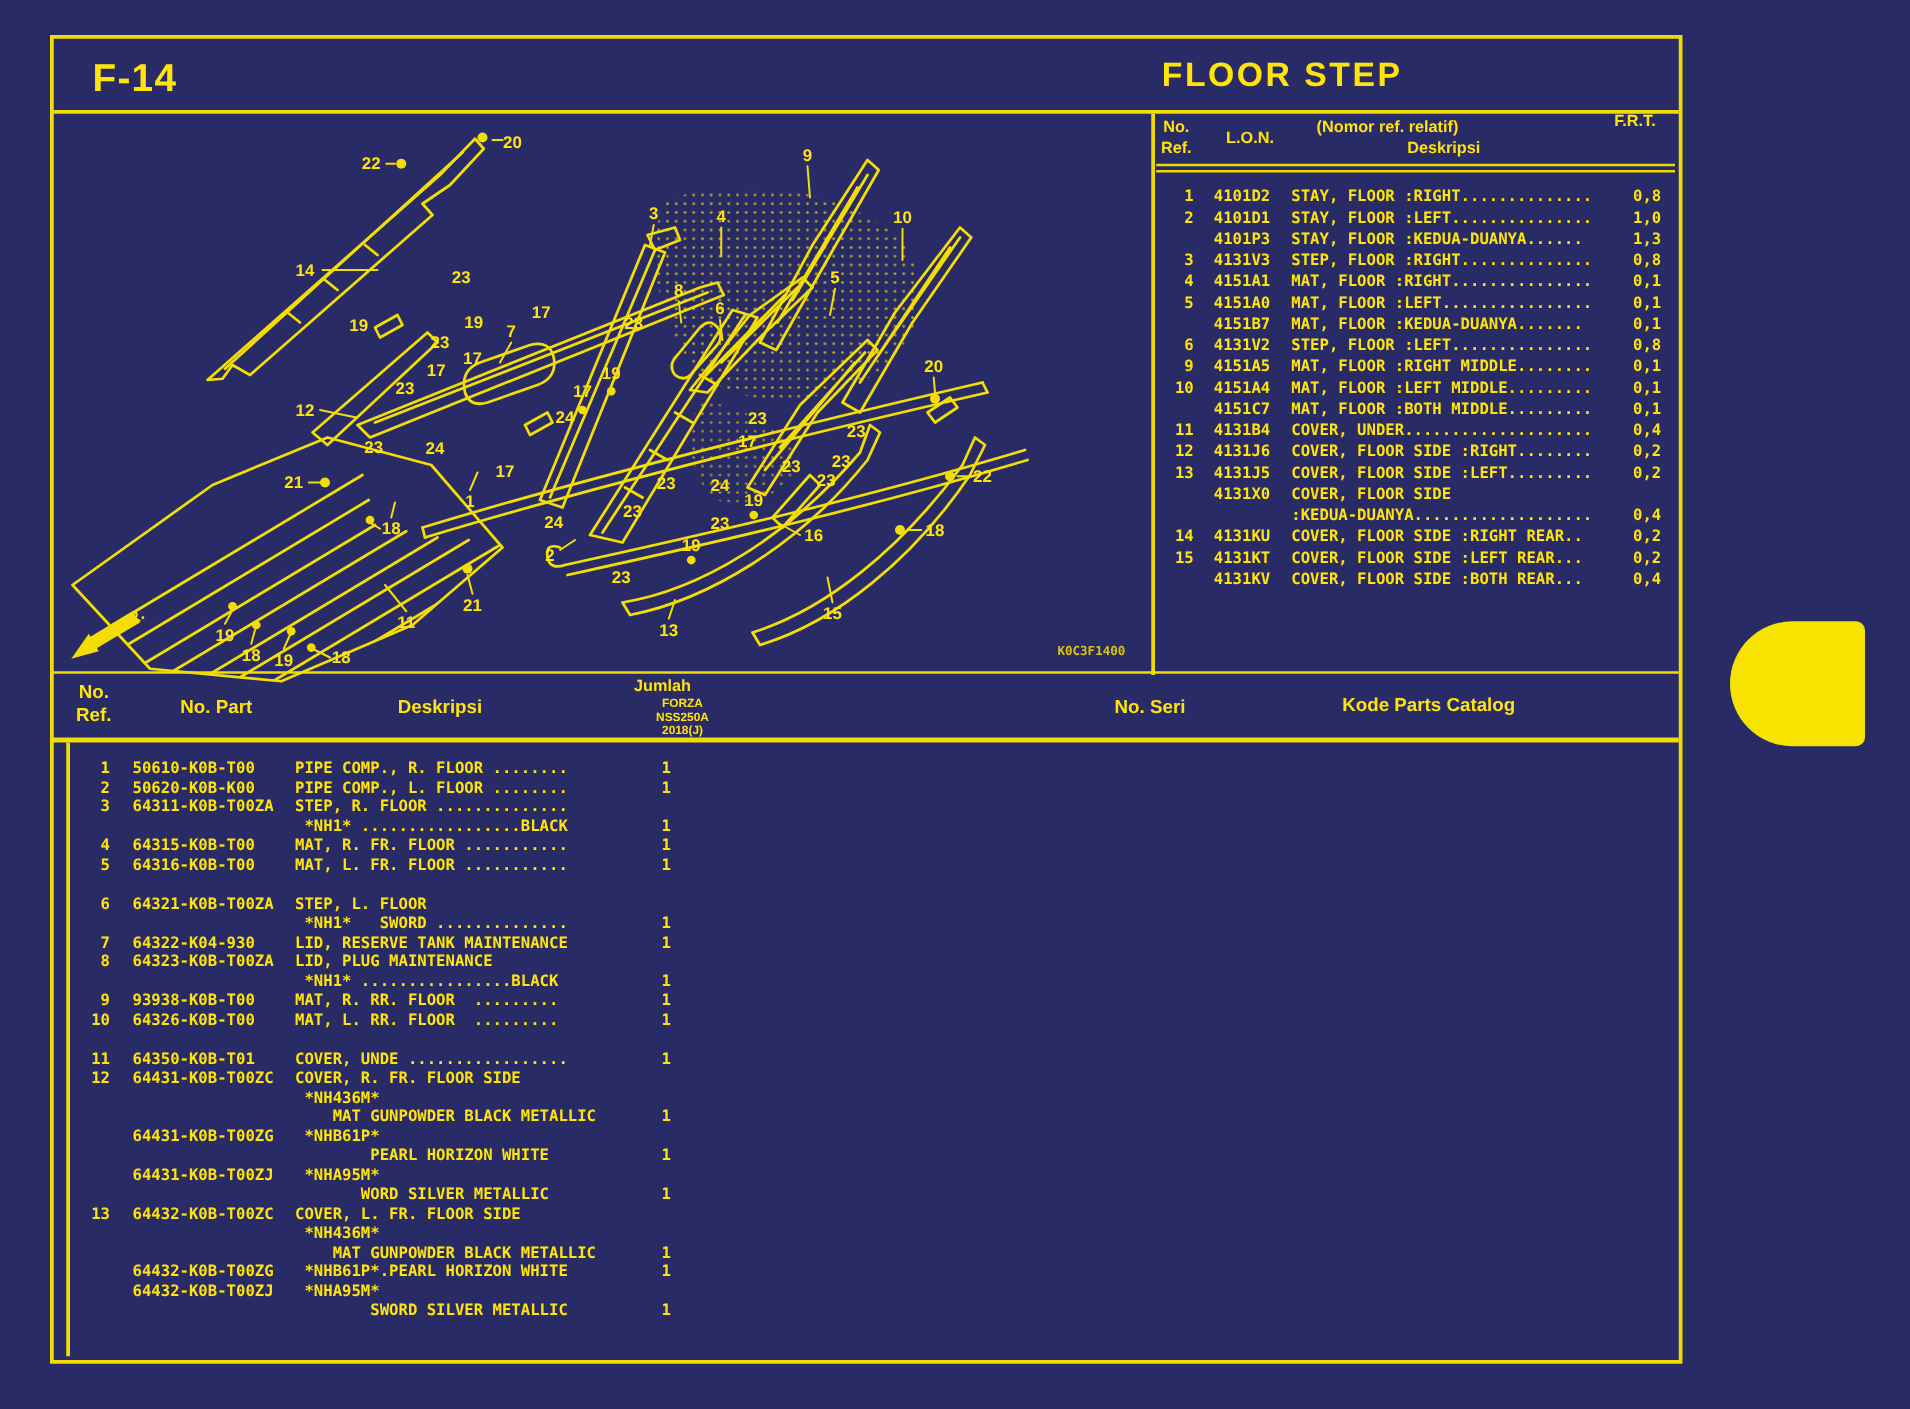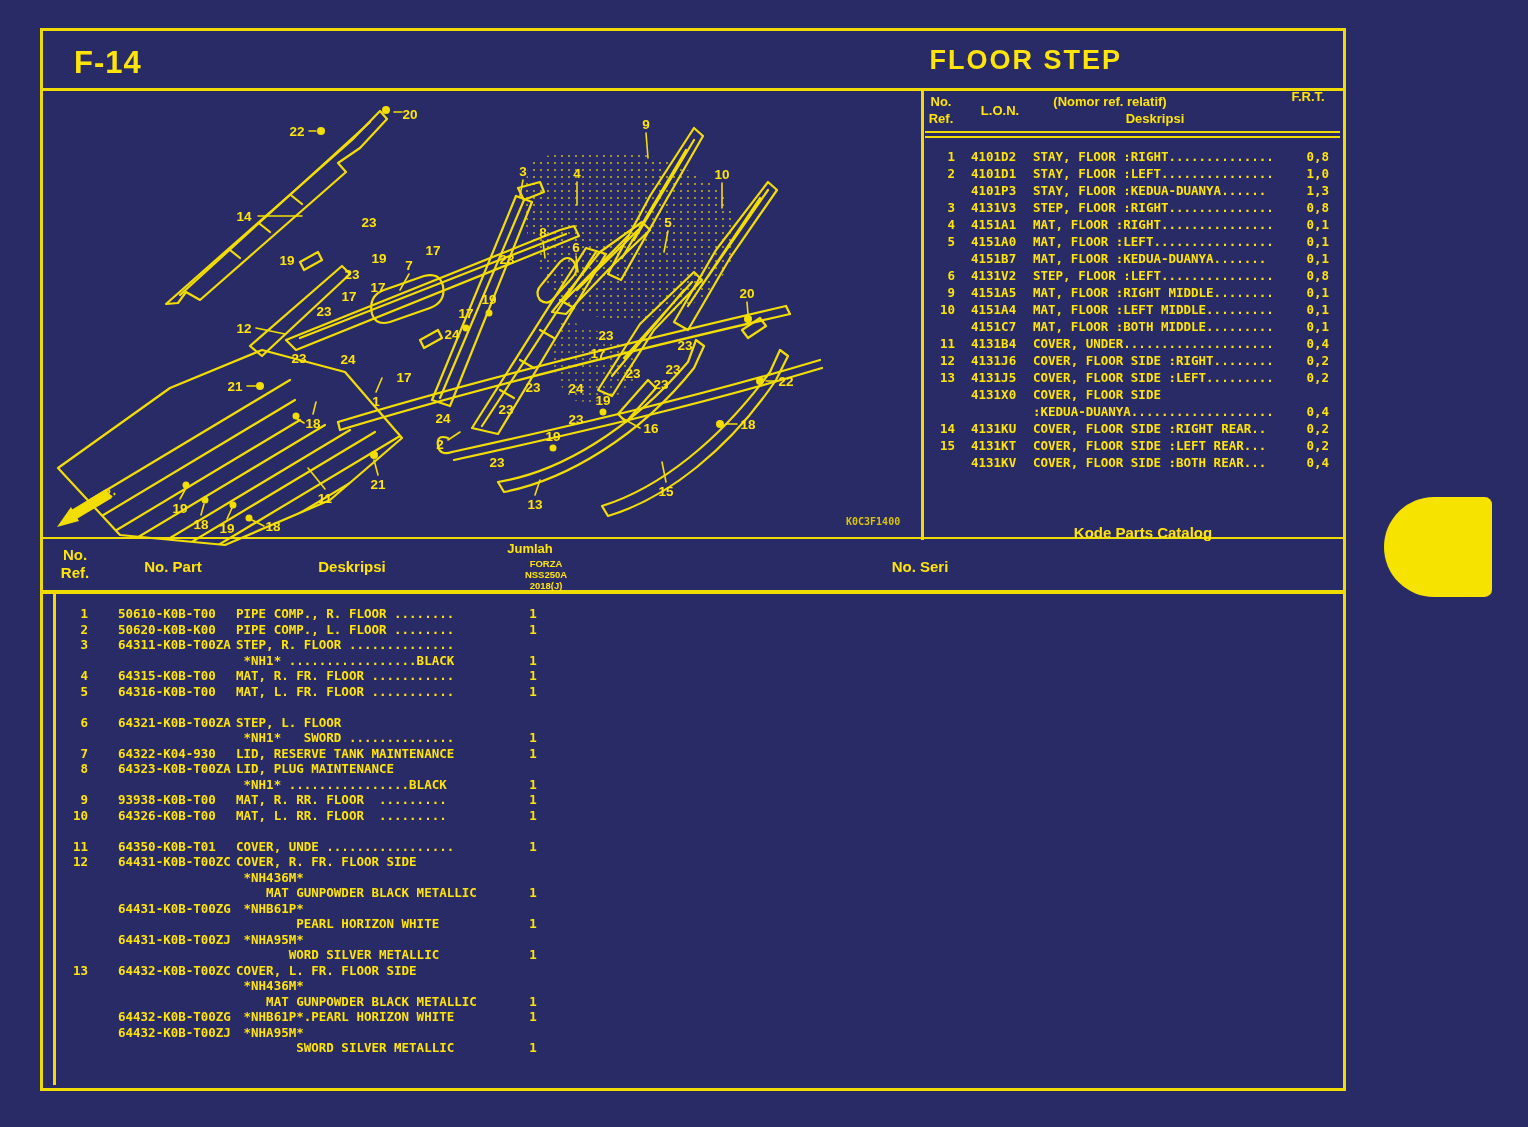--- a/index.html
+++ b/index.html
@@ -23,21 +23,21 @@
   .rc1{left:4px;width:26px;text-align:right;}
   .rc2{left:46px;}
   .rc3{left:108px;}
   .rc4{right:14px;text-align:right;}
   
   #partRows{position:absolute;left:58px;top:606px;width:1270px;}
   .prow{position:relative;height:15.5px;}
   .prow span{position:absolute;color:#ffe40a;font-family:"DejaVu Sans Mono",monospace;
          font-weight:bold;font-size:12.5px;white-space:pre;line-height:15.5px;}
   .pc1{left:2px;width:28px;text-align:right;}
-  .pc2{left:60px;text-align:right;}
+  .pc2{left:48px;text-align:right;}
   .pc3{left:178px;}
   .pc4{left:450px;width:50px;text-align:center;}
   
   .dlabel{position:absolute;transform:translate(-50%,-50%);color:#ffe40a;
          font-size:13.5px;font-weight:bold;font-family:"Liberation Sans",sans-serif;}
   .tab{position:absolute;left:1384px;top:497px;width:108px;height:100px;
        background:#f6e400;border-radius:55px 8px 8px 55px;}
   svg{position:absolute;left:0;top:0;pointer-events:none;}
   .diagram-code{position:absolute;left:830px;top:516px;color:#d8c40a;
        font-size:10px;font-weight:bold;font-family:"DejaVu Sans Mono",monospace;margin-left:16px;}
@@ -183,21 +183,21 @@
 <div class="yline" style="left:40px;top:590px;width:1303px;height:4px;"></div>
 <div class="hdr-sans fs15" style="left:75px;top:554px;">No.</div>
 <div class="hdr-sans fs15" style="left:75px;top:572px;">Ref.</div>
 <div class="hdr-sans fs15" style="left:173px;top:566px;">No. Part</div>
 <div class="hdr-sans fs15" style="left:352px;top:566px;">Deskripsi</div>
 <div class="hdr-sans fs13" style="left:530px;top:548px;">Jumlah</div>
 <div class="hdr-sans fs9" style="left:530px;top:563px;">FORZA</div>
 <div class="hdr-sans fs9" style="left:530px;top:574px;">NSS250A</div>
 <div class="hdr-sans fs9" style="left:530px;top:585px;">2018(J)</div>
 <div class="hdr-sans fs15" style="left:920px;top:566px;">No. Seri</div>
-<div class="hdr-sans fs15" style="left:1143px;top:532px;">Kode Parts Catalog</div>
+<div class="hdr-sans fs15" style="left:1143px;top:564px;">Kode Parts Catalog</div>
 
 <div class="yline" style="left:53px;top:594px;width:3px;height:491px;"></div>
 
 <div id="partRows">
     <div class="prow">
       <span class="pc1">1</span>
       <span class="pc2">50610-K0B-T00</span>
       <span class="pc3">PIPE COMP., R. FLOOR ........</span>
       <span class="pc4">1</span>
     </div>

